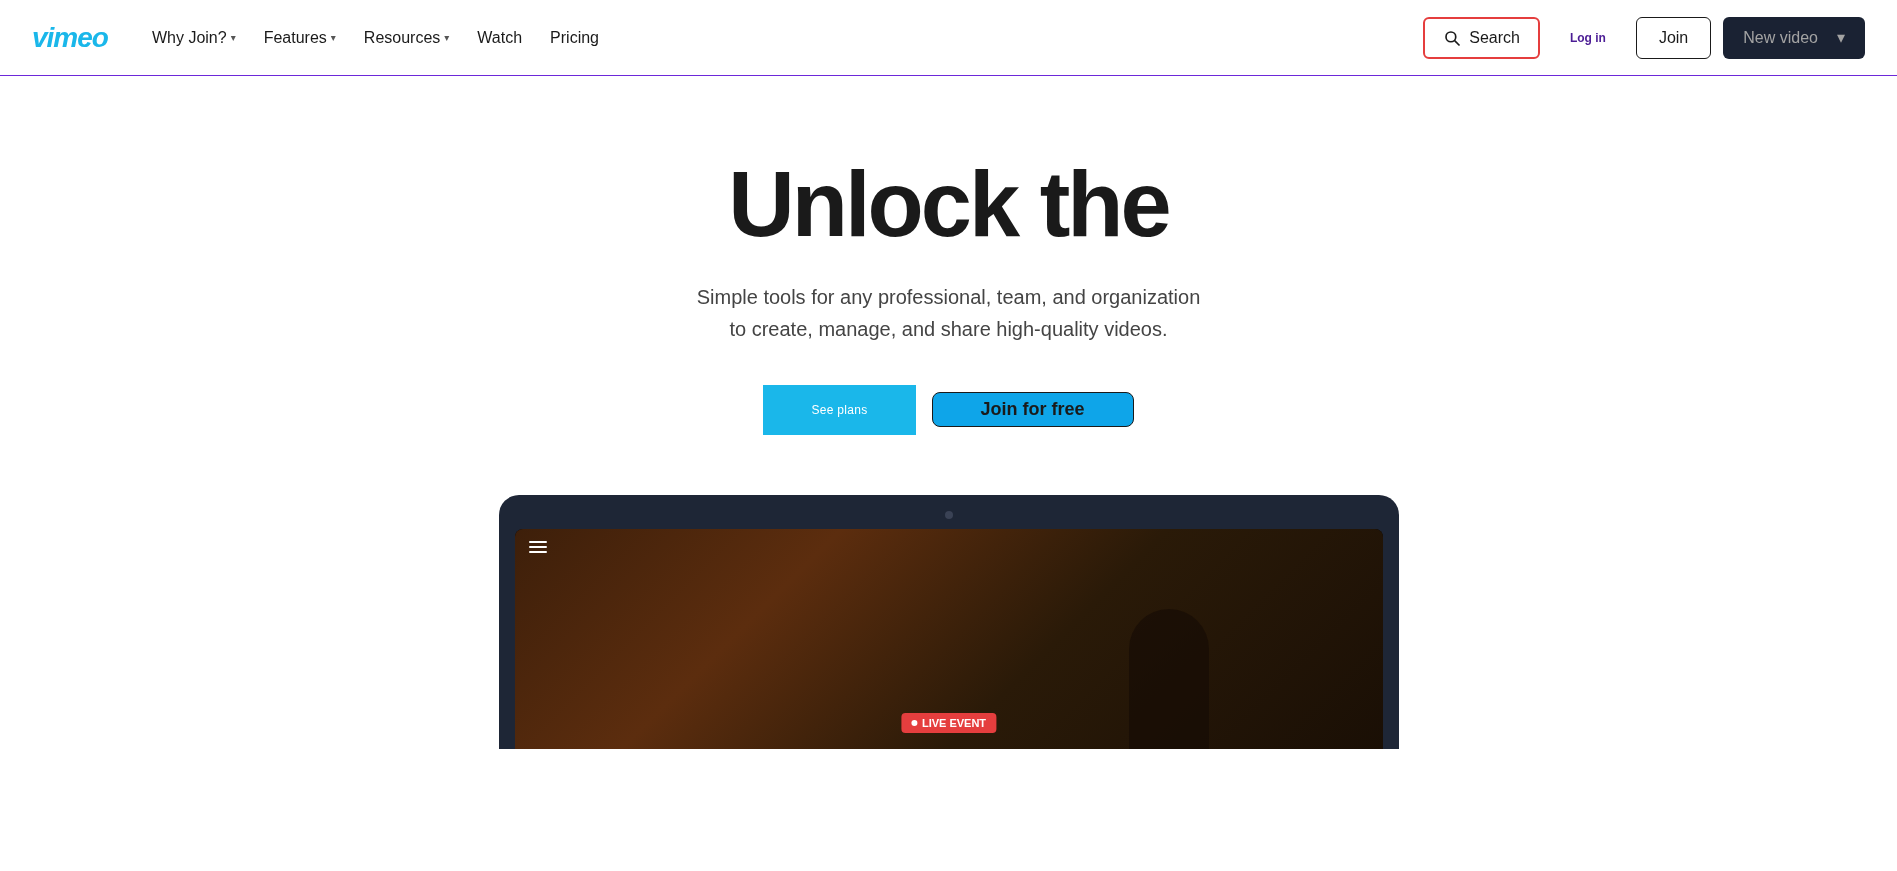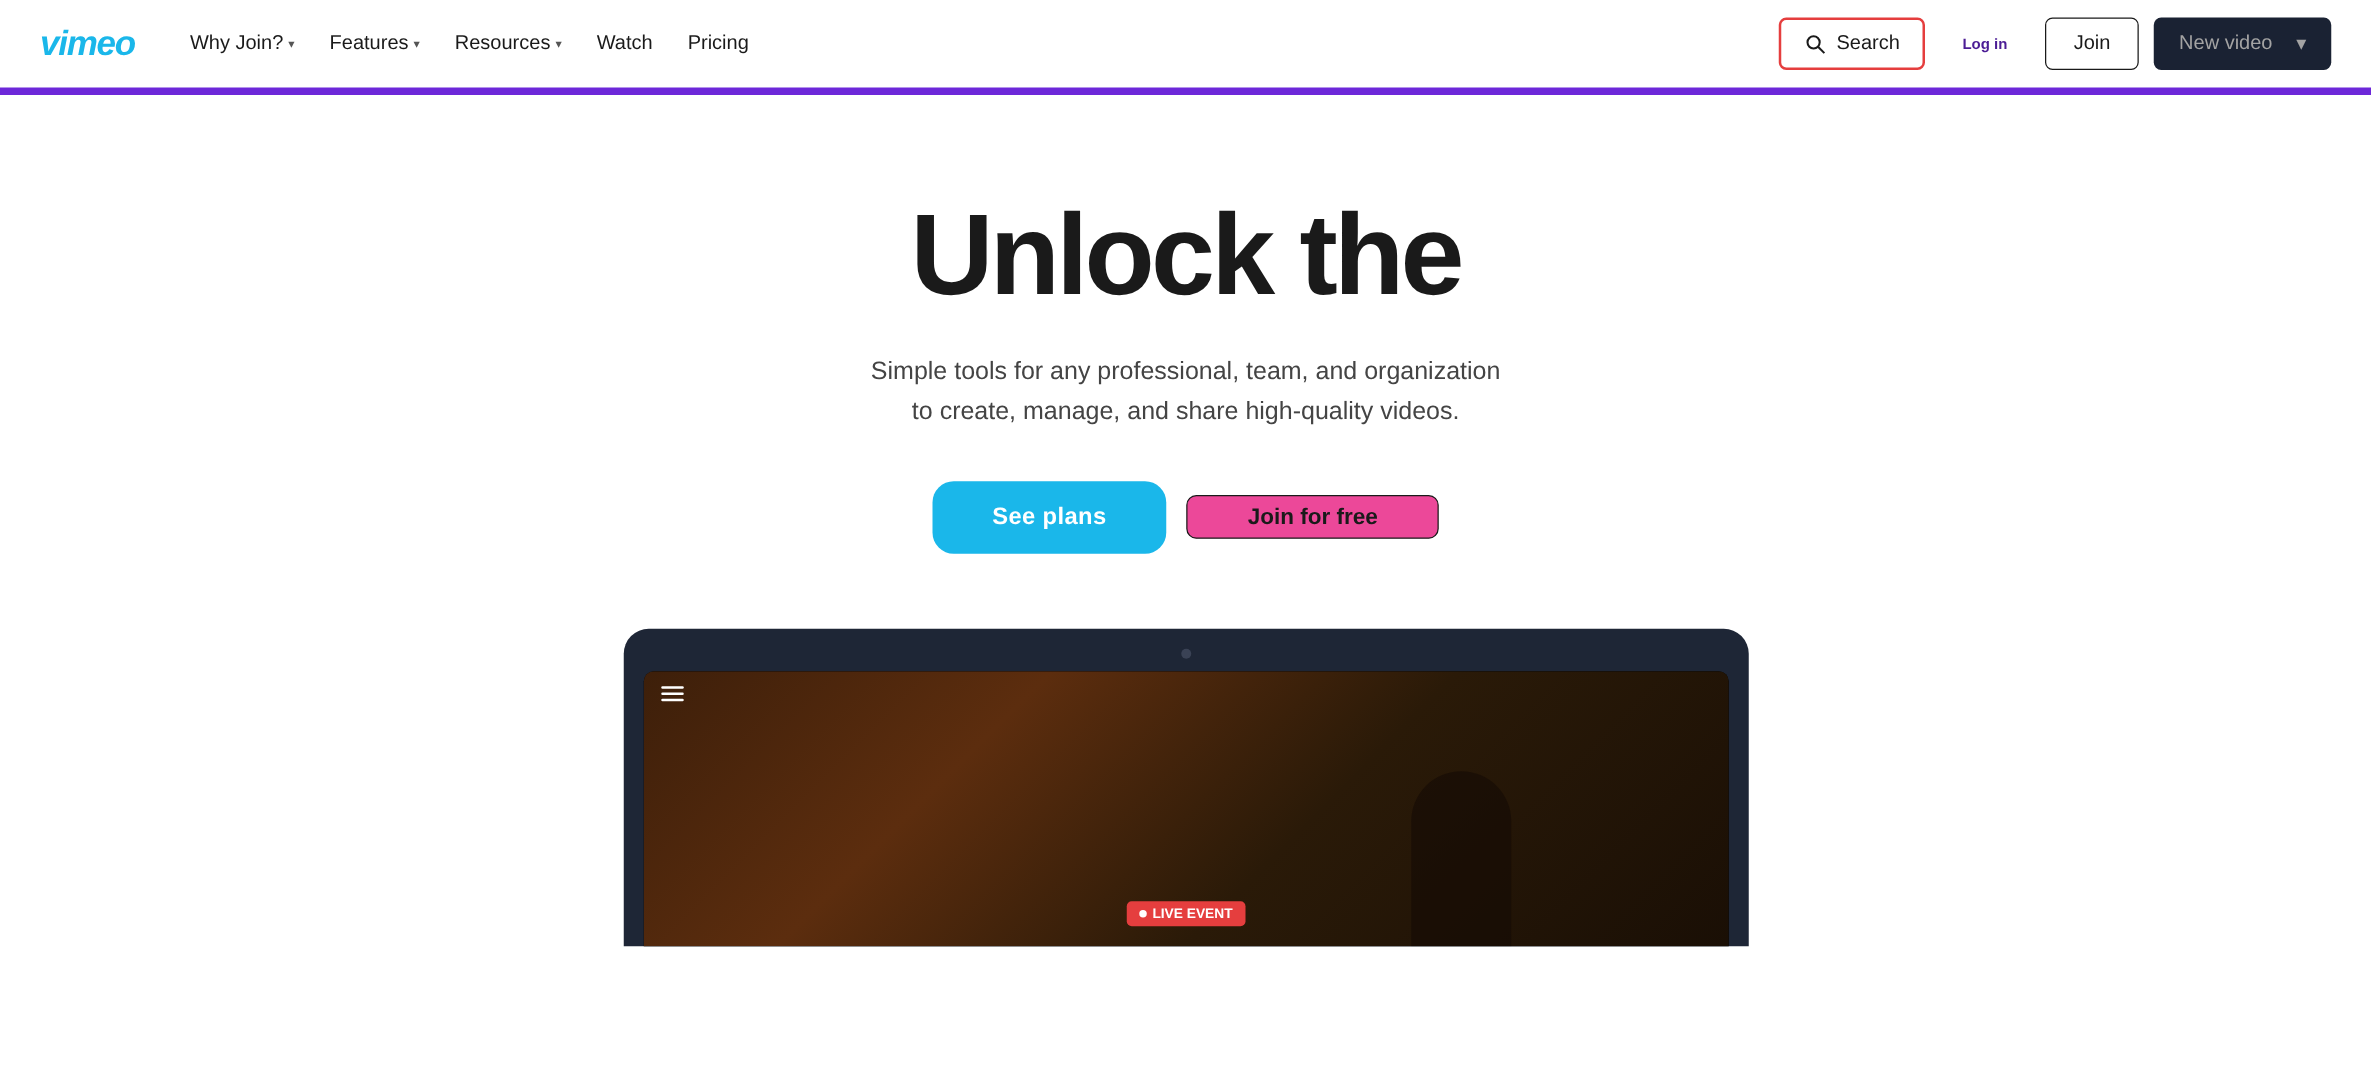--- a/index.html
+++ b/index.html
@@ -16,21 +16,21 @@
       min-height: 871px;
       overflow-x: hidden;
     }
 
     
     .navbar {
       display: flex;
       align-items: center;
       padding: 0 32px;
       height: 76px;
-      border-bottom: 6px solid #6d28d9;
+      border-bottom: 1px solid #6d28d9;
       background: #ffffff;
       position: relative;
       z-index: 100;
     }
 
     .navbar-logo {
       margin-right: 32px;
       flex-shrink: 0;
     }
 
@@ -157,34 +157,34 @@
 
     .hero-buttons {
       display: flex;
       gap: 16px;
       align-items: center;
     }
 
     .see-plans-btn {
       padding: 18px 48px;
       border: none;
-      border-radius: 17px;
+      border-radius: 0;
       background: #1ab7ea;
       color: #ffffff;
-      font-size: 19px;
-      font-weight: 700;
+      font-size: 12px;
+      font-weight: 400;
       cursor: pointer;
       letter-spacing: 0.3px;
     }
 
     .join-free-btn {
       padding: 6px 48px;
       border: 1.5px solid #1a1a1a;
       border-radius: 8px;
-      background: #ec4899;
+      background: #0ea5e9;
       color: #1a1a1a;
       font-size: 18px;
       font-weight: 600;
       cursor: pointer;
     }
 
     
     .video-preview-container {
       display: flex;
       justify-content: center;

